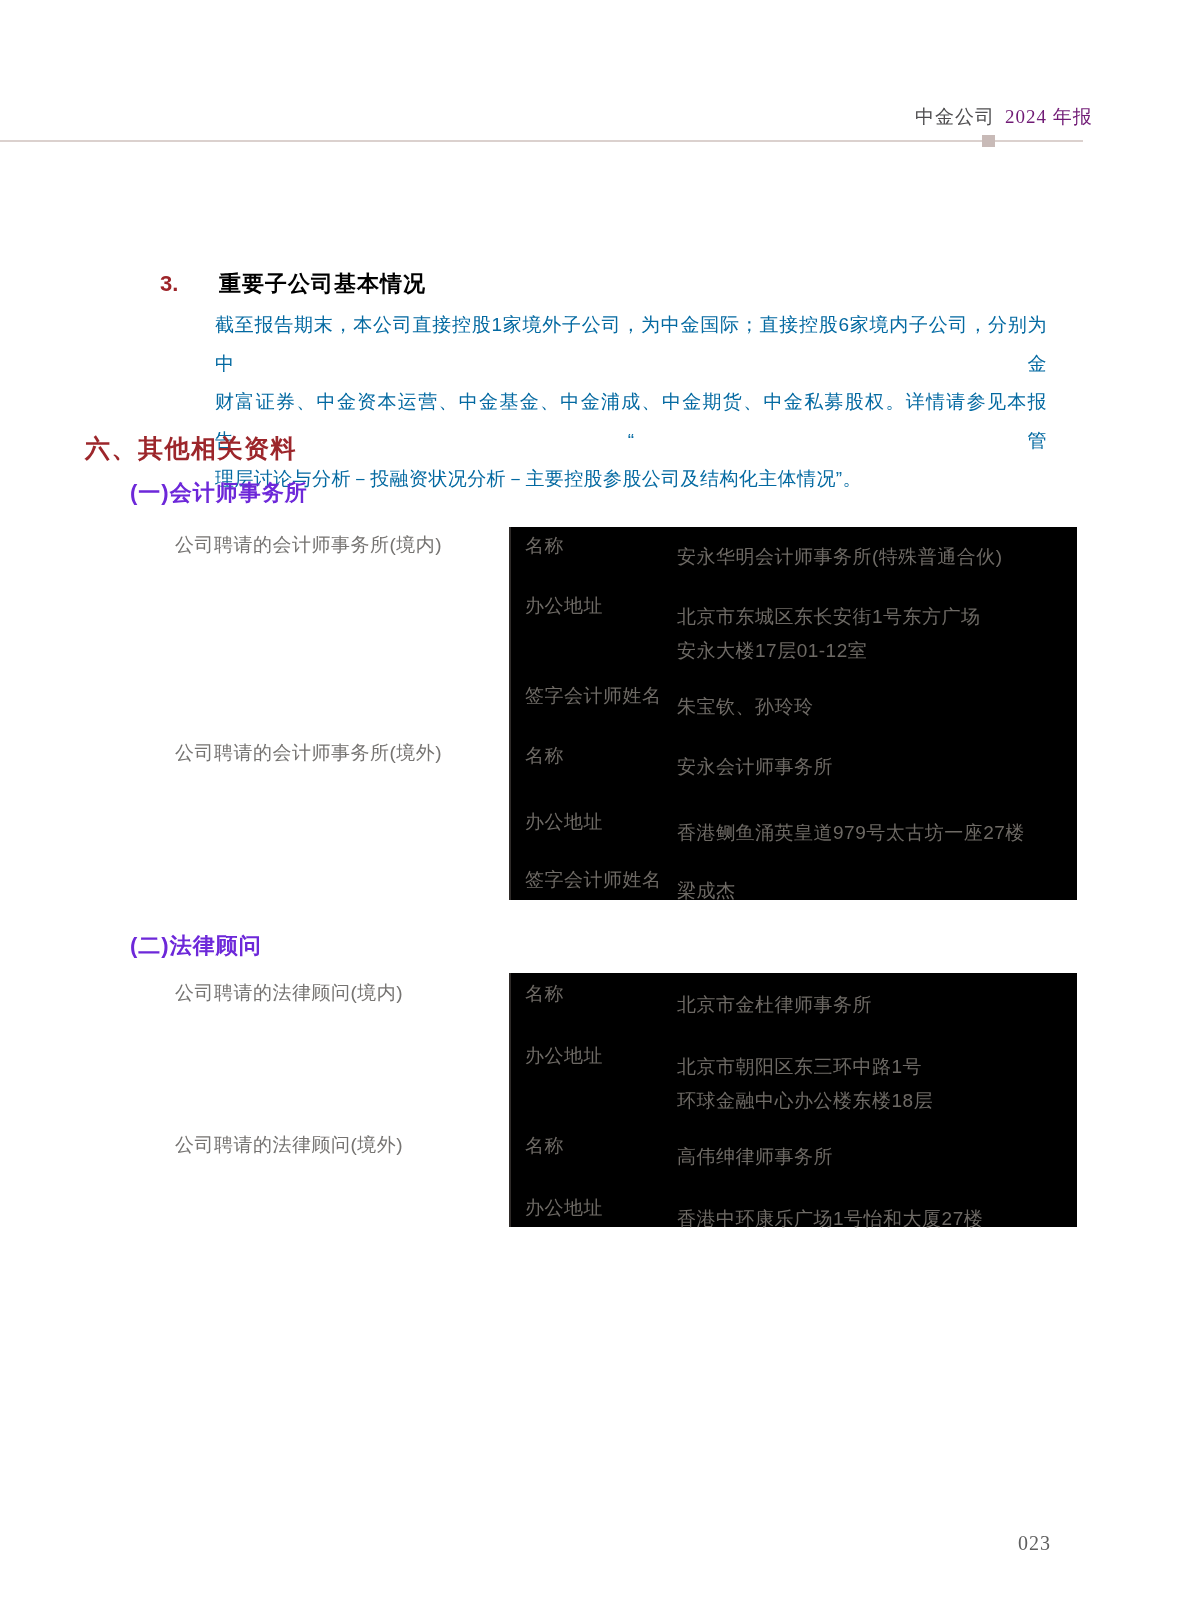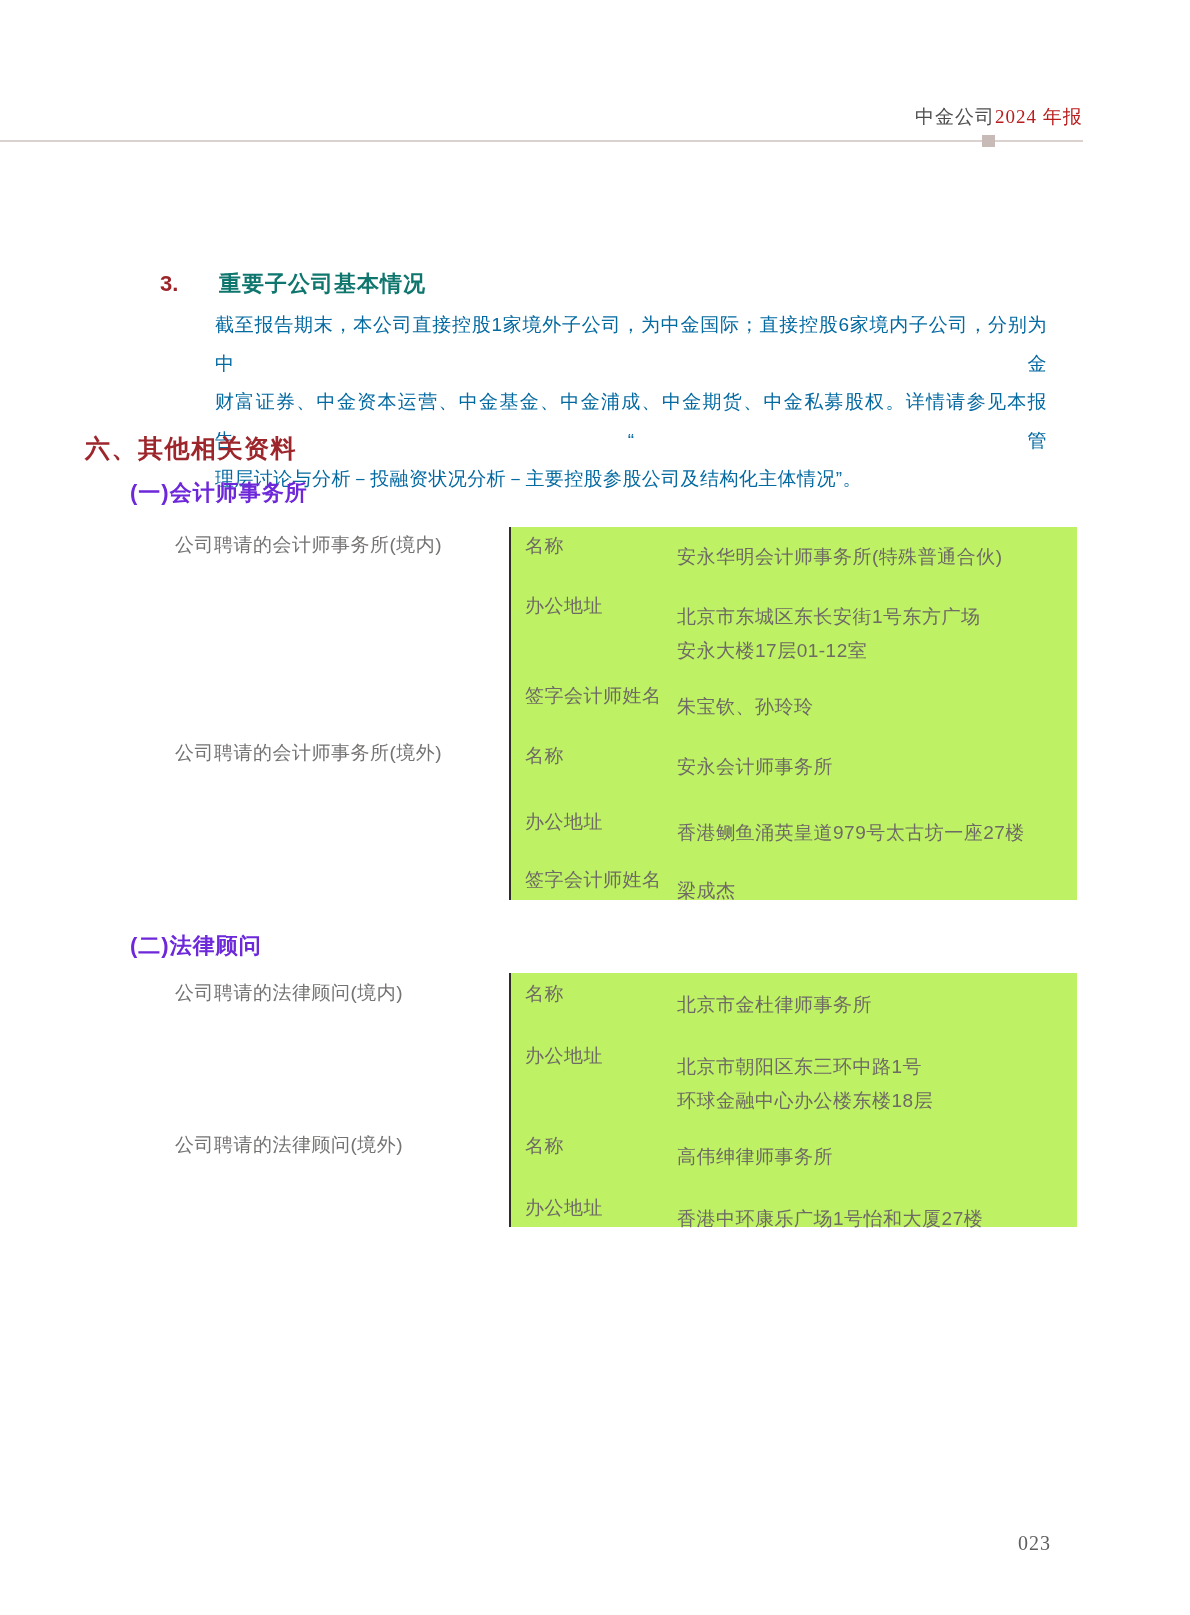--- a/index.html
+++ b/index.html
@@ -10,37 +10,37 @@
     font-family:"Liberation Sans",sans-serif;
     overflow:hidden;
   }
   
   .hdr-title{
     position:absolute;top:104px;left:915px;width:165px;
     font-family:"Liberation Serif",serif;
     font-size:19px;line-height:26px;white-space:nowrap;
   }
   .hdr-co{color:#4f4e50;font-weight:400;letter-spacing:1px;}
-  .hdr-yr{color:#b91c1c;letter-spacing:1px;}
+  .hdr-yr{color:#701a75;margin-left:10px;letter-spacing:1px;}
   .hdr-rule{
     position:absolute;top:140px;left:0;width:1083px;height:2px;
     background:#dbd1ce;
   }
   .hdr-sq{
     position:absolute;top:135px;left:982px;width:13px;height:12px;
     background:#c8bab7;
   }
   
   .sec3-num{
     position:absolute;top:271px;left:160px;
     font-size:22px;font-weight:bold;color:#9d2429;
   }
   .sec3-title{
     position:absolute;top:269px;left:219px;
-    font-size:22px;font-weight:bold;color:#0f766e;letter-spacing:1px;
+    font-size:22px;font-weight:bold;color:#000000;letter-spacing:1px;
   }
   .intro{
     position:absolute;top:306px;left:215px;width:832px;
     font-size:19px;color:#0369a1;line-height:38.5px;letter-spacing:0.4px;
   }
   .intro .jline{text-align:justify;text-align-last:justify;}
   .intro .lline{text-align:left;}
   
   .h2{
     position:absolute;left:85px;top:432px;
@@ -52,21 +52,21 @@
   }
   .h3.acc{top:478px;}
   .h3.law{top:931px;}
   
   .side-label{
     position:absolute;left:175px;
     font-size:19px;color:#757371;letter-spacing:0.5px;
   }
   .panel{
     position:absolute;left:509px;width:568px;
-    background:#bef264;
+    background:#000000;
     border-left:2px solid #2f2b29;
     box-sizing:border-box;
   }
   .panel-acc{top:527px;height:373px;}
   .panel-law{top:973px;height:254px;}
   .pl,.pv{
     position:absolute;
     font-size:19px;color:#6e6a65;letter-spacing:0.5px;white-space:nowrap;
   }
   .pl{left:14px;}

